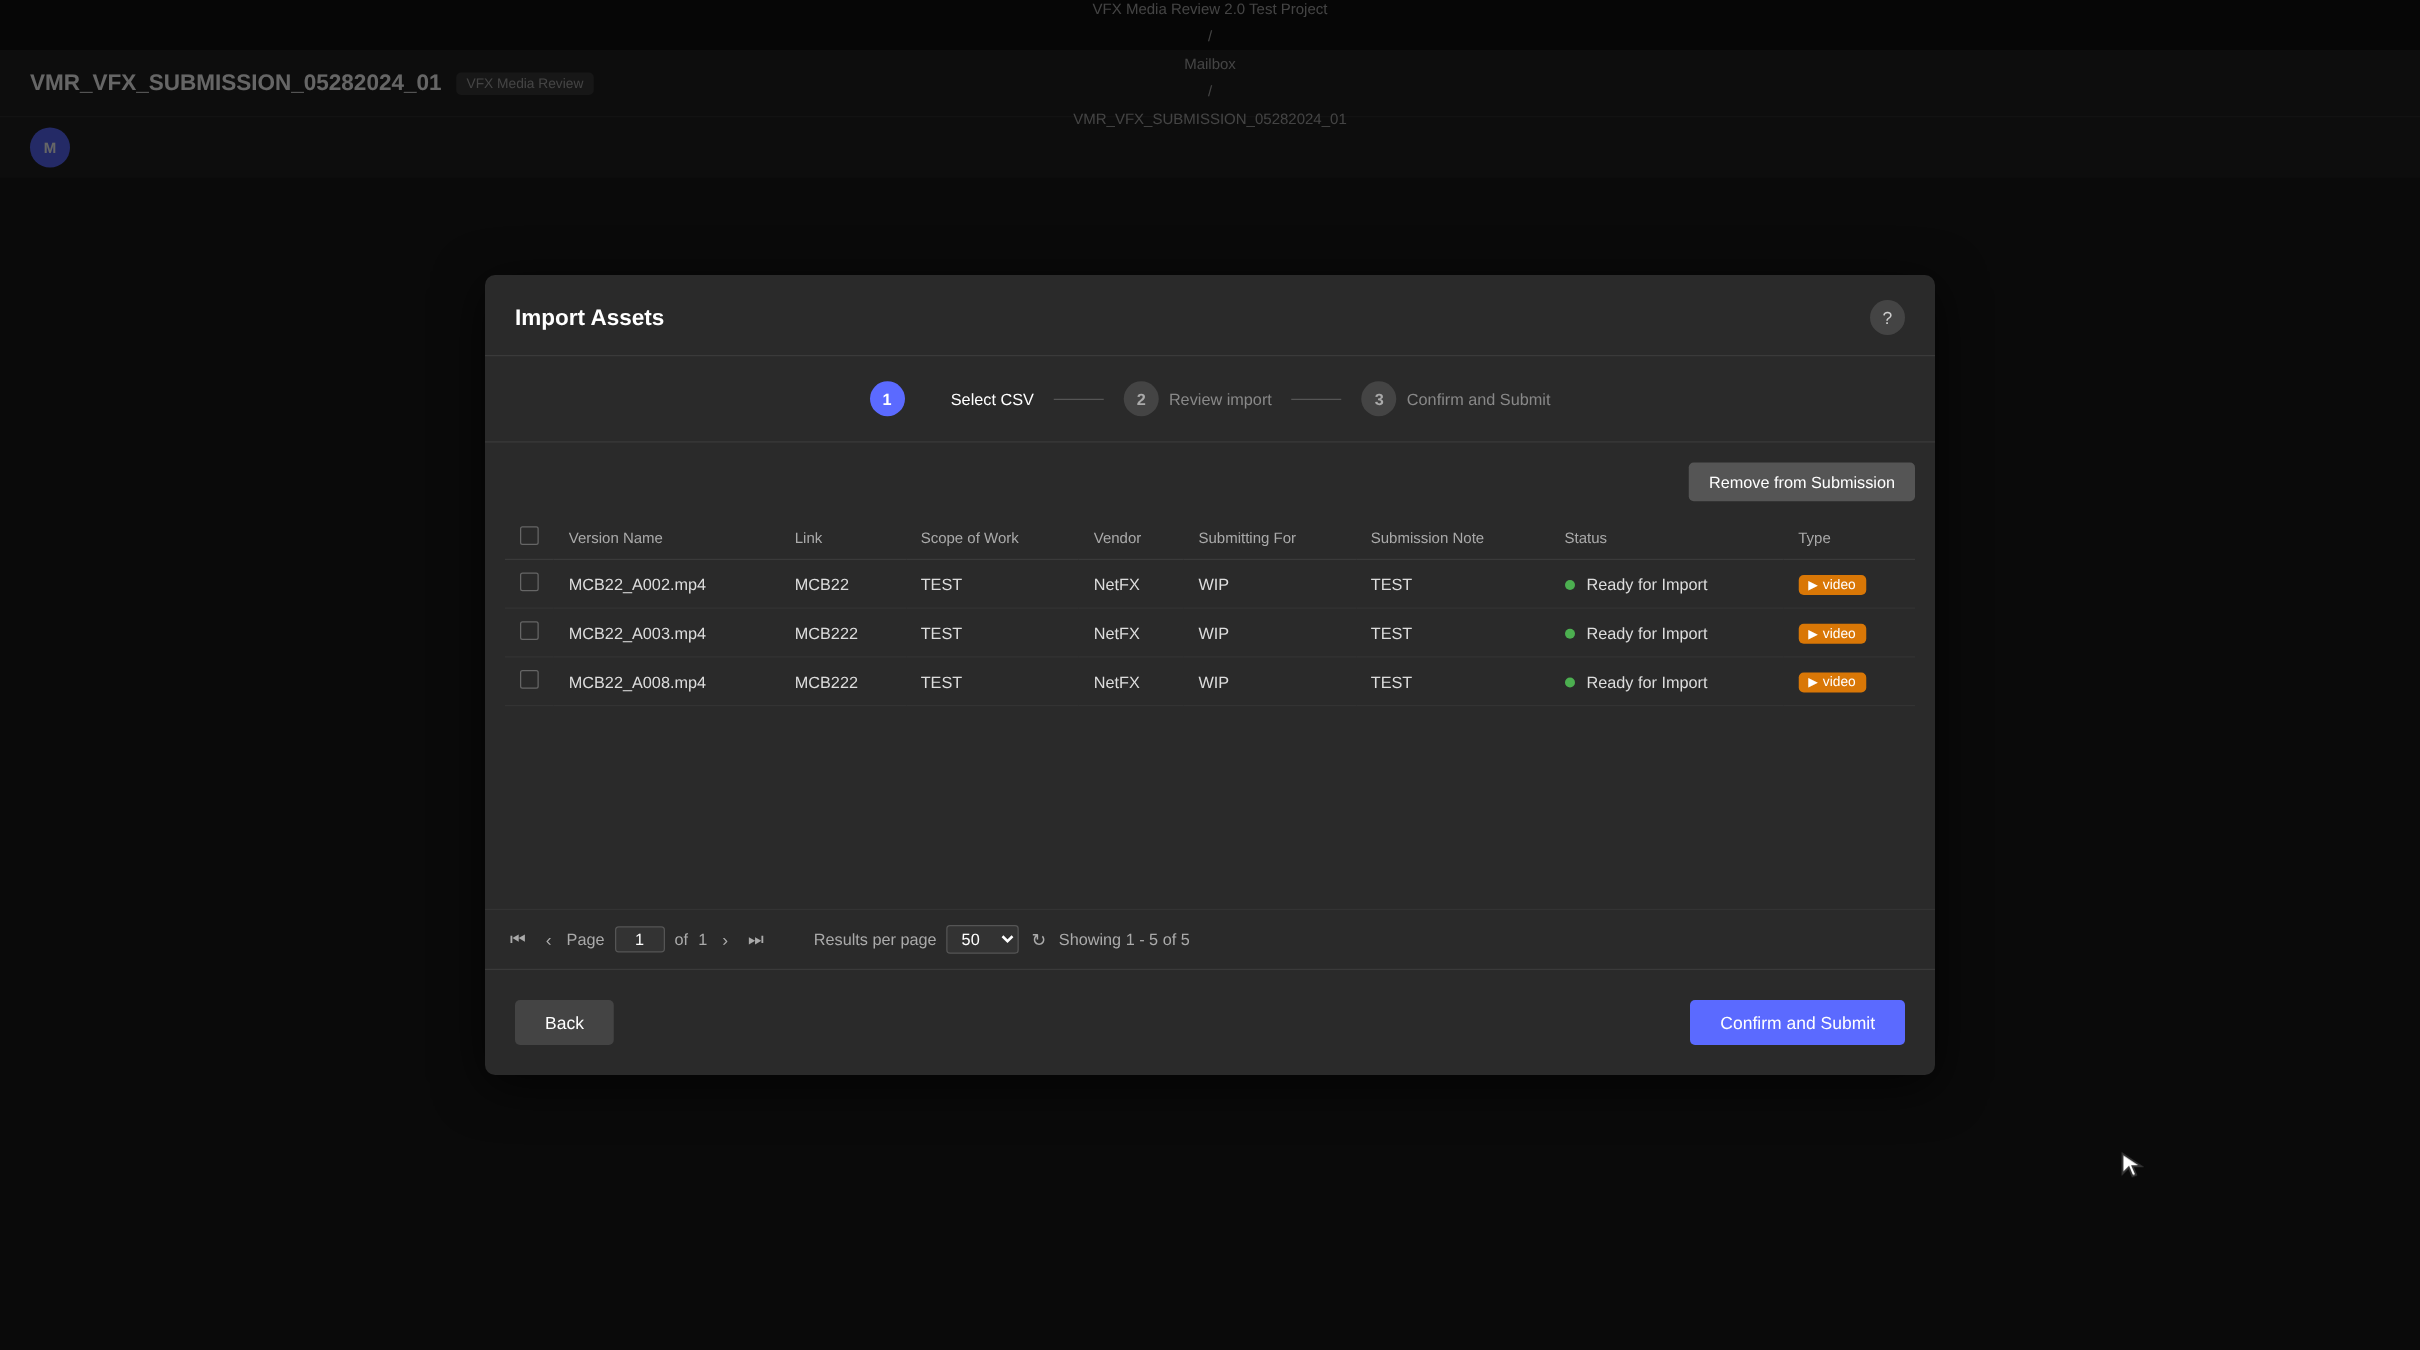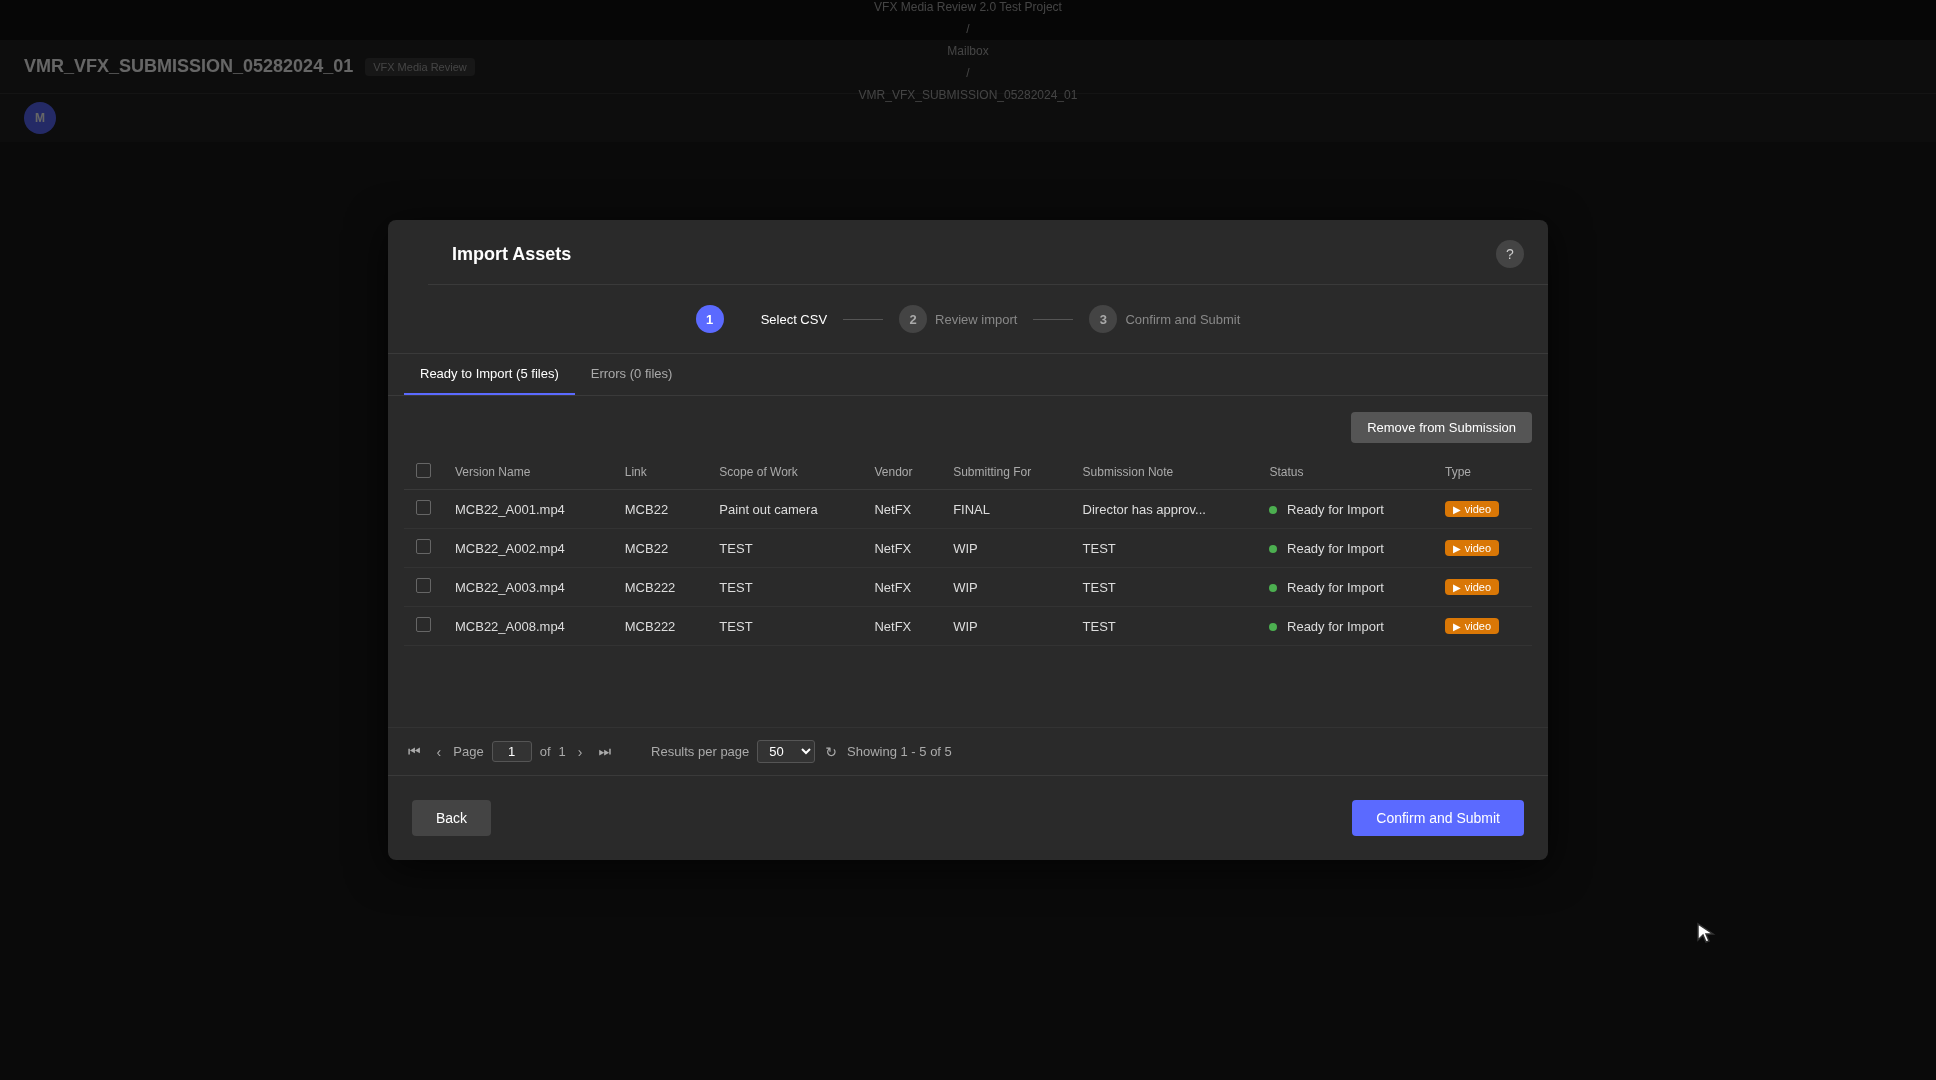--- a/index.html
+++ b/index.html
@@ -69,21 +69,20 @@
       position: relative;
       box-shadow: 0 8px 40px rgba(0,0,0,0.7);
     }
 
     .modal-header {
       padding: 20px 24px 16px;
       border-bottom: 1px solid #3a3a3a;
       display: flex;
       align-items: center;
       justify-content: space-between;
-      margin-left: 40px;
     }
     .modal-title {
       font-size: 18px;
       font-weight: 600;
       color: #fff;
     }
     .modal-help {
       width: 28px;
       height: 28px;
       border-radius: 50%;
@@ -364,24 +363,20 @@
         <div class="step-num inactive">2</div>
         <span class="step-label inactive">Review import</span>
       </div>
       <div class="step-sep"></div>
       <div class="step">
         <div class="step-num inactive">3</div>
         <span class="step-label inactive">Confirm and Submit</span>
       </div>
     </div>
 
-    <div class="tabs">
-      <div class="tab active">Ready to Import (5 files)</div>
-      <div class="tab">Errors (0 files)</div>
-    </div>
 
     <div class="table-area">
 
       <div class="table-toolbar">
         <button class="remove-btn">Remove from Submission</button>
       </div>
 
       <table class="data-table">
         <thead>
           <tr>
@@ -392,41 +387,20 @@
             <th>Link</th>
             <th>Scope of Work</th>
             <th>Vendor</th>
             <th>Submitting For</th>
             <th>Submission Note</th>
             <th>Status</th>
             <th>Type</th>
           </tr>
         </thead>
         <tbody id="table-body">
-        <tr>
-      <td class="checkbox-cell">
-        <input type="checkbox" class="checkbox" style="">
-      </td>
-      <td>MCB22_A001.mp4</td>
-      <td>MCB22</td>
-      <td>Paint out camera</td>
-      <td>NetFX</td>
-      <td>FINAL</td>
-      <td>Director has approv...</td>
-      <td>
-        <span class="status-dot status-ready"></span>
-        <span>Ready for Import</span>
-      </td>
-      <td>
-        <span class="type-badge">
-          <span class="type-icon">▶</span>
-          video
-        </span>
-      </td>
-    </tr>
             <tr>
       <td class="checkbox-cell">
         <input type="checkbox" class="checkbox" style="">
       </td>
       <td>MCB22_A002.mp4</td>
       <td>MCB22</td>
       <td>TEST</td>
       <td>NetFX</td>
       <td>WIP</td>
       <td>TEST</td>

